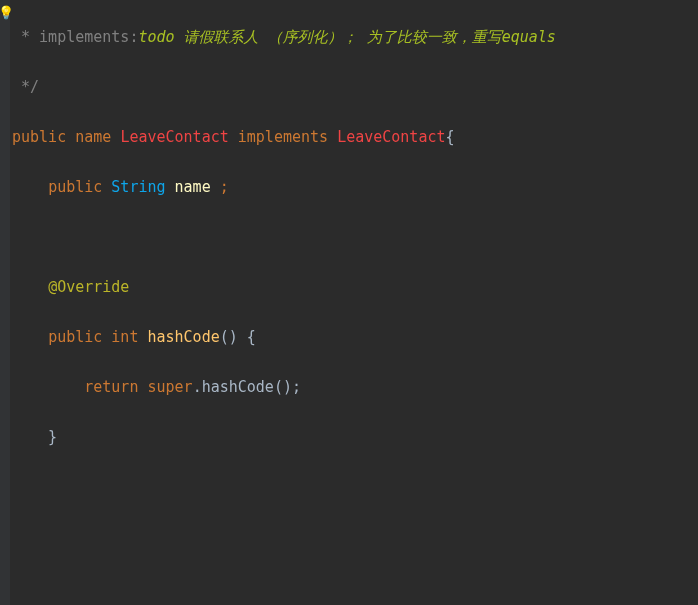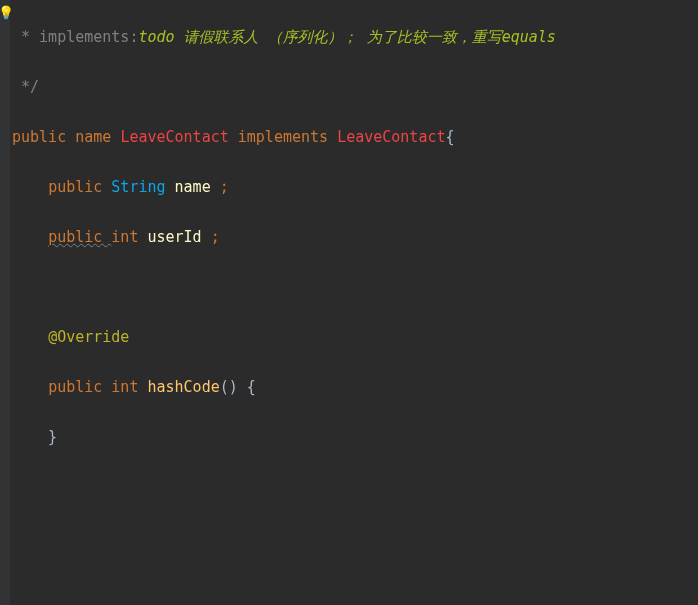--- a/index.html
+++ b/index.html
@@ -47,24 +47,24 @@
 
 <div class="gutter">
   <span class="bulb">💡</span>
 </div>
 
 <div class="code">
 <div><span class="comment"> * </span><span class="comment">implements:</span><span class="todo">todo 请假联系人 （序列化）； 为了比较一致，重写equals</span></div>
 <div><span class="comment"> */</span></div>
 <div><span class="kw">public </span><span class="kw">name </span><span class="cls">LeaveContact </span><span class="kw">implements </span><span class="cls">LeaveContact</span><span>{</span></div>
 <div><span>    </span><span class="kw">public </span><span class="type">String </span><span class="field">name </span><span class="kw">;</span></div>
-<div><span>    </span><span class="kw-u">public </span><span class="kw">int </span><span class="field">userId </span><span class="kw">;</span></div>
 <div> </div>
 <div><span>    </span><span class="anno">@Override</span></div>
 <div><span>    </span><span class="kw">public </span><span class="kw">int </span><span class="method">hashCode</span><span>() {</span></div>
+<div><span>        </span><span class="kw">return </span><span class="kw">super</span><span>.hashCode();</span></div>
 <div><span>    }</span></div>
 
 
 
 
 
 
 
 
 

